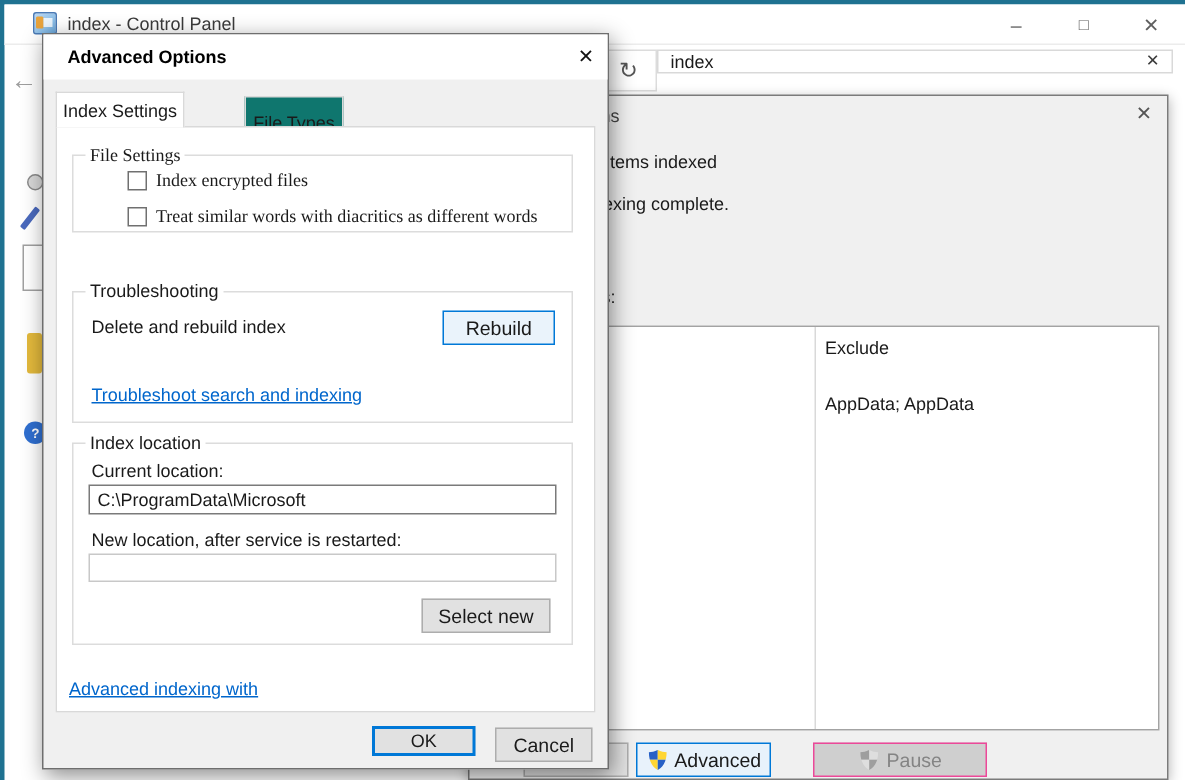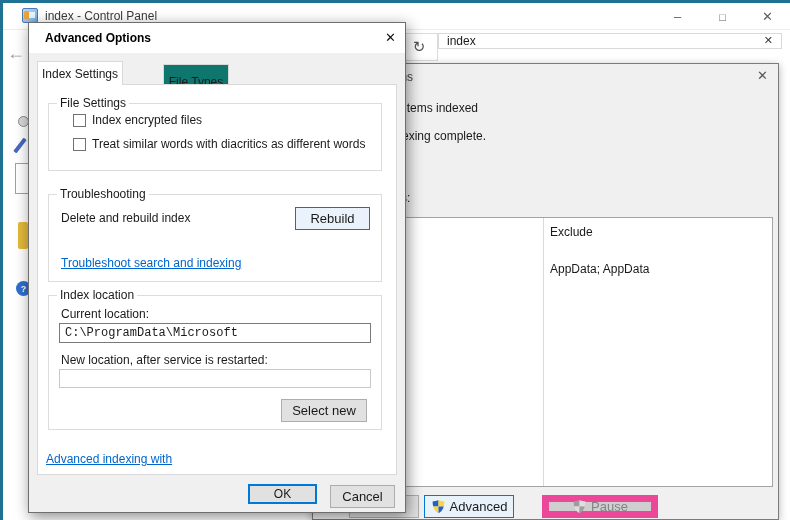--- a/index.html
+++ b/index.html
@@ -46,51 +46,51 @@
   .idx-frag2 { position:absolute; left:89px; top:65px; }
   .idx-frag3 { position:absolute; left:88px; top:127px; }
   .idx-list { position:absolute; left:17px; top:153px; width:443px; height:270px; background:#fff; border:1px solid #a3a3a3; }
   .idx-colsep { position:absolute; left:212px; top:0; bottom:0; width:1px; background:#d9d9d9; }
   .idx-colhdr { position:absolute; left:219px; top:7px; }
   .idx-row { position:absolute; left:219px; top:44px; }
 
   .win-btn { border:1px solid #adadad; background:#e1e1e1; display:flex; align-items:center; justify-content:center; font-size:13px; color:#1a1a1a; }
   .idx-btn-modify { position:absolute; left:36px; top:431px; width:70px; height:23px; }
   .idx-btn-advanced { position:absolute; left:111px; top:431px; width:90px; height:23px; border:1px solid #0078d7; background:#e8f2fb; gap:4px; }
-  .idx-btn-pause { position:absolute; left:229px; top:431px; width:116px; height:23px; border:7px solid #ec4899; background:#cfcfcf; color:#848484; gap:4px; }
+  .idx-btn-pause { position:absolute; left:229px; top:431px; width:116px; height:23px; border:1px solid #ec4899; background:#cfcfcf; color:#848484; gap:4px; }
 
   
   .adv-dialog { position:absolute; left:28px; top:22px; width:378px; height:491px; background:#f0f0f0;
                 border:1px solid #6e6e6e; box-shadow:2px 4px 14px rgba(0,0,0,.45); z-index:30; }
   .adv-titlebar { position:absolute; left:0; top:0; right:0; height:30px; background:#fff; }
   .adv-title { position:absolute; left:16px; top:8px; color:#000;font-weight:bold; }
   .adv-close { position:absolute; right:9px; top:7px; color:#111; font-size:13px; }
 
   .tab { position:absolute; border:1px solid #d9d9d9; border-bottom:none; display:flex; align-items:center; justify-content:center; }
   .tab-active { left:8px; top:38px; width:86px; height:24px; background:#fff; z-index:2; }
   .tab-idle { left:94px; top:41px; width:66px; height:34px; background:#0f766e;margin-left:40px; }
   .tab-page { position:absolute; left:8px; top:61px; width:360px; height:391px; background:#fff; border:1px solid #d9d9d9; }
 
   .groupbox { position:absolute; border:1px solid #dcdcdc; }
   .group-label { position:absolute; top:-8px; left:8px; background:#fff; padding:0 3px; }
-  .g1 { left:10px; top:18px; width:334px; height:68px; }
+  .g1 { left:10px; top:18px; width:334px; height:52px;font-family:Liberation Serif, serif; }
   .g2 { left:10px; top:109px; width:334px; height:88px; }
   .g3 { left:10px; top:210px; width:334px; height:135px; }
 
-  .cb-row { position:absolute; left:24px; display:flex; align-items:flex-end; gap:6px; }
+  .cb-row { position:absolute; left:1px; display:flex; align-items:center; gap:6px;padding-left:35px; }
   .checkbox { width:13px; height:13px; border:1px solid #707070; background:#fff; flex:0 0 auto; }
 
   .g2-text { position:absolute; left:12px; top:16px; }
   .btn-rebuild { position:absolute; left:246px; top:12px; width:75px; height:23px; border:1px solid #0078d7; background:#eaf3fb; }
   .link { color:#0066cc; text-decoration:underline; }
   .g2-link { position:absolute; left:12px; top:61px; }
 
   .g3-lbl1 { position:absolute; left:12px; top:11px; }
   .g3-input1 { position:absolute; left:10px; top:27px; width:312px; height:20px; border:1px solid #7a7a7a; background:#fff;
-               font-family:Liberation Mono, monospace; font-size:12px; padding:0 5px; color:#1a1a1a; }
+               font-family:Liberation Sans, sans-serif; font-size:12px; padding:0 5px; color:#1a1a1a; }
   .g3-lbl2 { position:absolute; left:12px; top:57px; }
   .g3-input2 { position:absolute; left:10px; top:73px; width:312px; height:19px; border:1px solid #c8c8c8; background:#fff;
                font-family:"Liberation Sans",sans-serif; font-size:12px; padding:0 5px; }
   .btn-selectnew { position:absolute; left:232px; top:103px; width:86px; height:23px; }
 
   .help-link { position:absolute; left:8px; top:367px; }
 
   .btn-ok { position:absolute; left:219px; top:461px; width:69px; height:20px; border:2px solid #0078d7; background:#e1e1e1;
             display:flex; align-items:center; justify-content:center; }
   .btn-cancel { position:absolute; left:301px; top:462px; width:65px; height:23px; }

